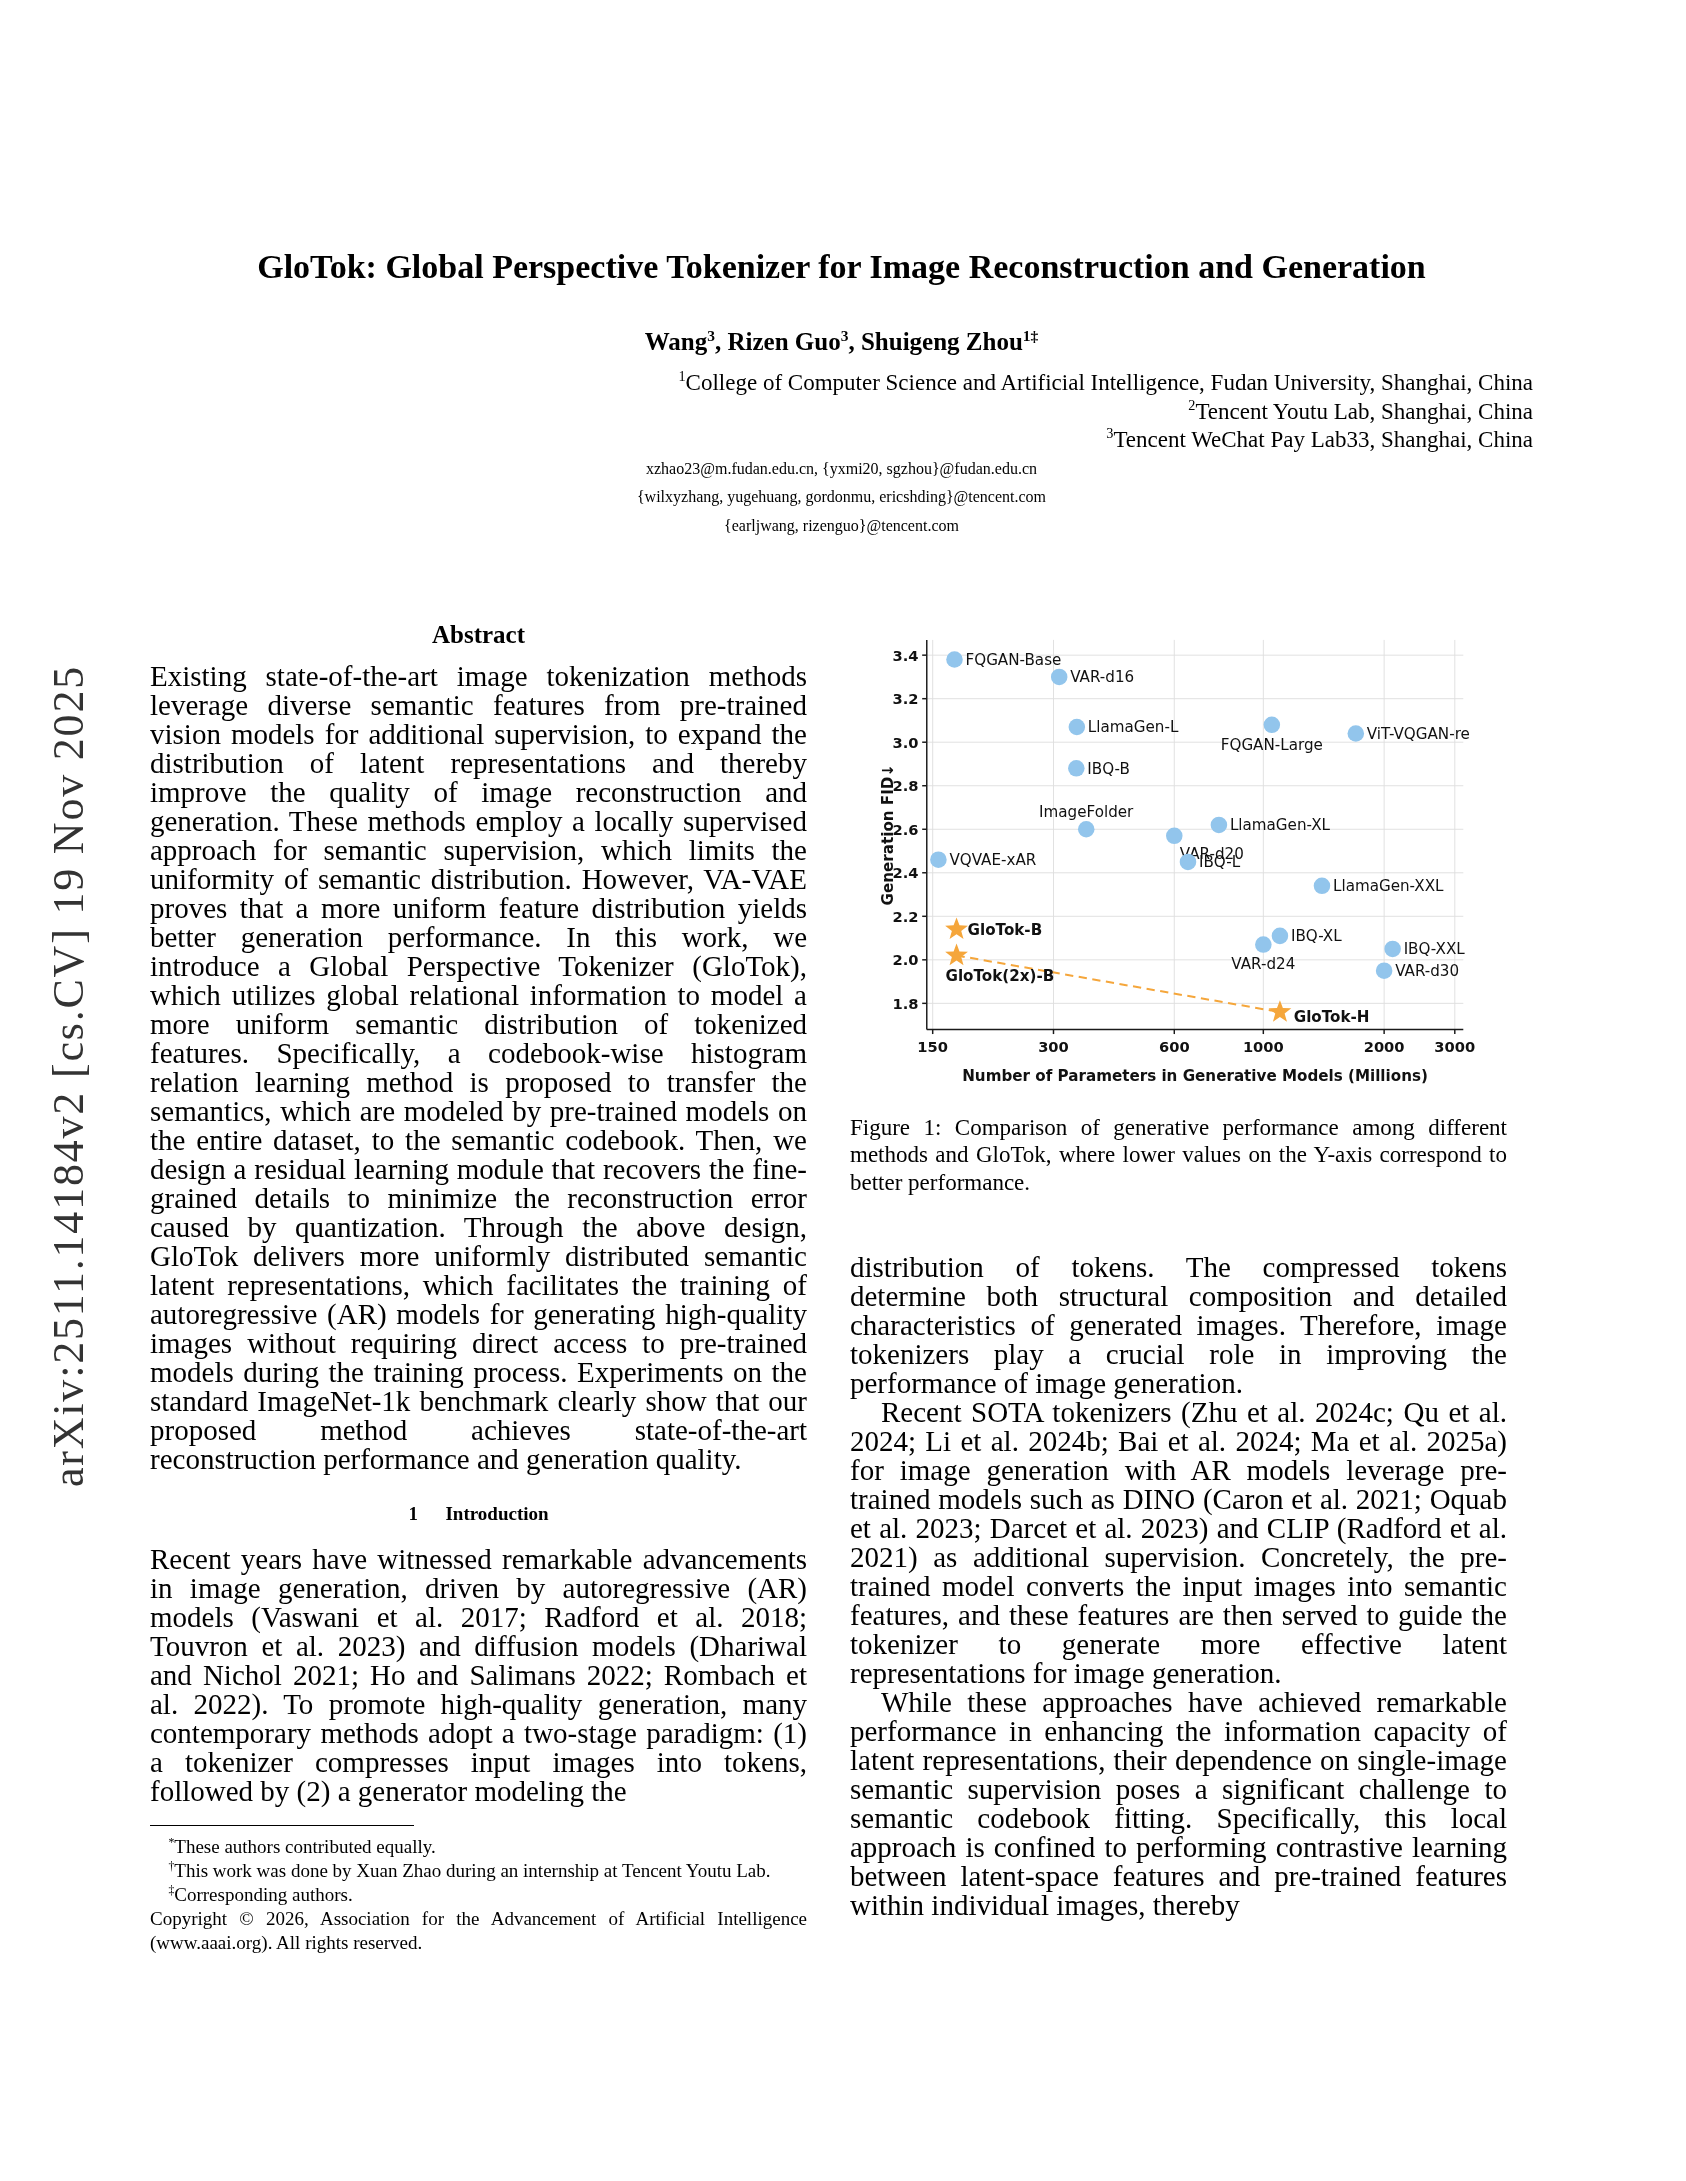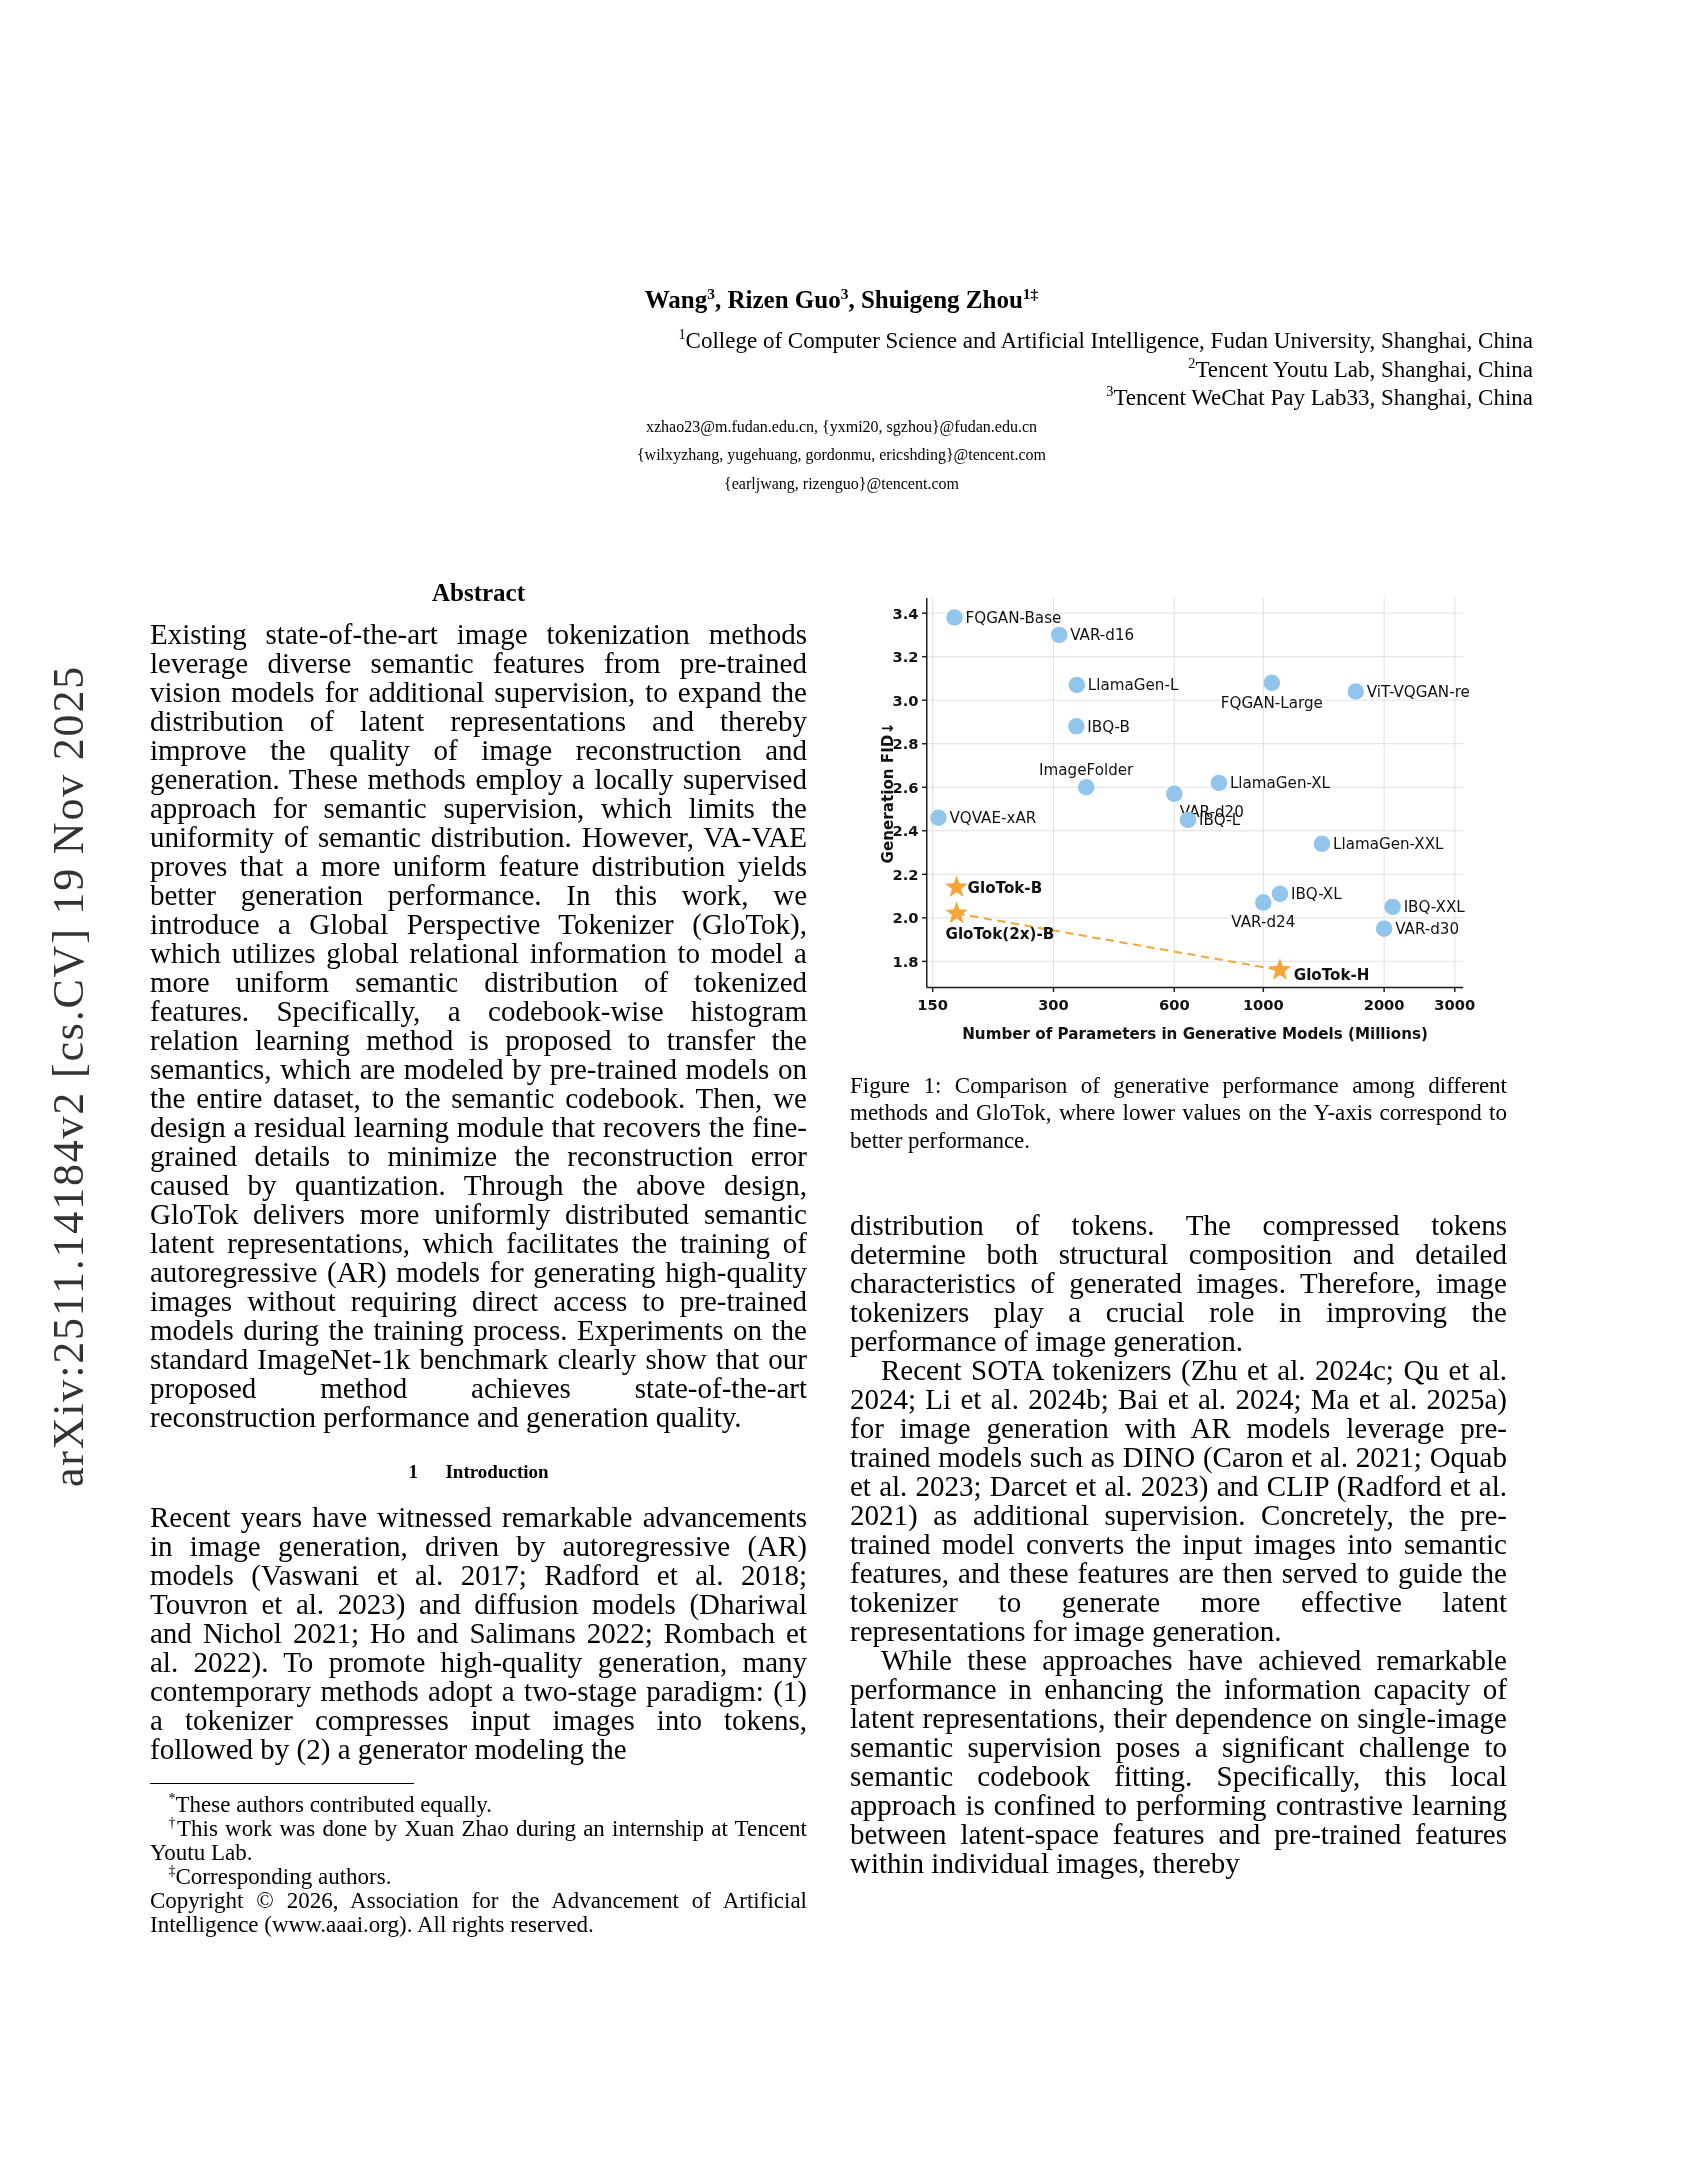--- a/index.html
+++ b/index.html
@@ -14,41 +14,42 @@
   .affils{margin-top:9.2px;text-align:right;font-size:23px;line-height:28.5px;}
   .emails{text-align:center;font-size:16px;line-height:28.5px;}
   .columns{display:flex;gap:43px;margin-top:81px;align-items:flex-start;}
   .col{width:657px;}
   .abs-head{text-align:center;font-weight:bold;font-size:25px;margin-bottom:13px;}
   .body-text{margin:0;font-size:29px;line-height:29px;text-align:justify;}
   .body-text.indent{text-indent:31px;}
   .sec-head{text-align:center;font-weight:bold;font-size:19px;margin:29px 0 20px;}
   .sec-num{margin-right:27.5px;}
   .fn-rule{width:264px;border:none;border-top:1.8px solid #000;margin:18.4px 0 9.2px;}
-  .footnote{margin:0;font-size:23px;line-height:24px;text-align:justify;}
+  .footnote{margin:0;font-size:19px;line-height:24px;text-align:justify;}
   .footnote.indent{text-indent:18.4px;}
   .figure{margin-top:5.5px;}
   #chart svg{display:block;margin:0 auto;}
   .caption{margin:22px 0 0;font-size:23px;line-height:27.5px;text-align:justify;}
   #right-paras{margin-top:57px;}
   
   .grid{stroke:#dedede;stroke-width:1;}
   .spine{stroke:#1a1a1a;stroke-width:1.6;}
   .tick{font:bold 16px "DejaVu Sans",sans-serif;fill:#111;}
   .axis-title{font:bold 16.5px "DejaVu Sans",sans-serif;fill:#111;}
   .pt-label{font:16.5px "DejaVu Sans",sans-serif;fill:#111;}
   .pt-label.bold{font-weight:bold;}
 </style>
 </head>
 <body>
 
 <div class="page">
   <div class="arxiv">arXiv:2511.14184v2  [cs.CV]  19 Nov 2025</div>
 
   <div class="content">
+    <h1 class="title">GloTok: Global Perspective Tokenizer for Image Reconstruction and Generation</h1>
 
     <div class="authors" id="authors">
         <div><span>Wang</span><sup>3</sup><span>, Rizen Guo</span><sup>3</sup><span>, Shuigeng Zhou</span><sup>1‡</sup></div>
       </div>
     <div class="affils" id="affils">
         <div><sup>1</sup>College of Computer Science and Artificial Intelligence, Fudan University, Shanghai, China</div>
         <div><sup>2</sup>Tencent Youtu Lab, Shanghai, China</div>
         <div><sup>3</sup>Tencent WeChat Pay Lab33, Shanghai, China</div>
       </div>
     <div class="emails" id="emails">

